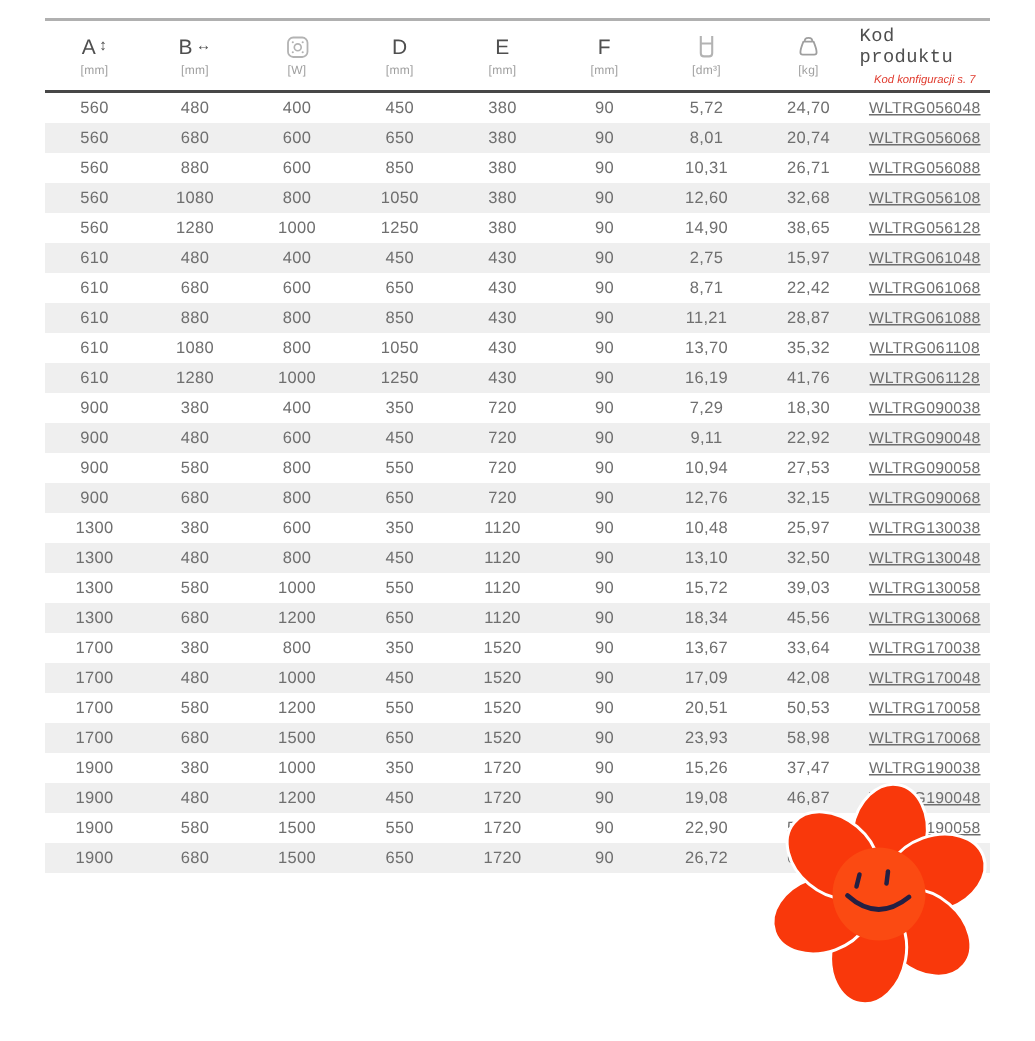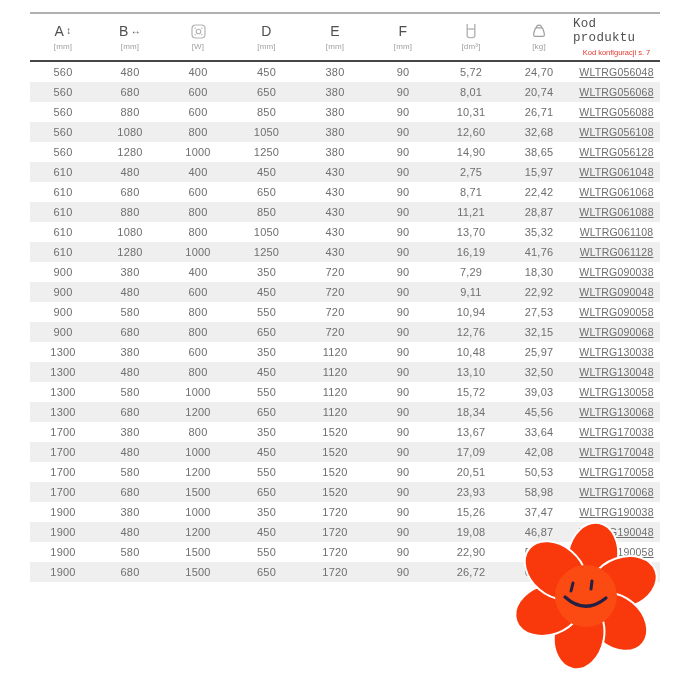--- a/index.html
+++ b/index.html
@@ -14,21 +14,21 @@
   .thead{
     display:grid;grid-template-columns:66px 68px 68px 69px 68px 68px 68px 68px 87px;
     height:46px;align-items:center;
     border-bottom:2px solid var(--header-border,#474747);
   }
   .th{display:flex;flex-direction:column;align-items:center;justify-content:center;gap:3px;}
   .hlabel{font-size:14px;color:var(--header-text,#4f4f4f);display:flex;align-items:center;letter-spacing:.3px;}
   .arrow{font-size:10px;margin-left:2px;position:relative;top:-1px;}
   .hunit{font-size:8px;color:var(--unit-text,#9f9f9f);letter-spacing:.2px;}
   .th.kod .hlabel{font-size:12.5px;font-family:Liberation Mono, monospace;}
-  .hsub{font-size:7.5px;color:var(--red-text,#e03a2d);}
+  .hsub{font-size:7.5px;color:var(--red-text,#e03a2d);font-style:italic;}
   .hicon{display:flex;align-items:center;justify-content:center;height:16px;}
   .tbody .tr{
     display:grid;grid-template-columns:66px 68px 68px 69px 68px 68px 68px 68px 87px;
     height:20px;align-items:center;
   }
   .tbody .tr:nth-child(even){background:var(--stripe,#efefef);}
   .td{
     text-align:center;font-size:11px;color:var(--text,#6f6f6f);
     white-space:nowrap;letter-spacing:.2px;
   }

